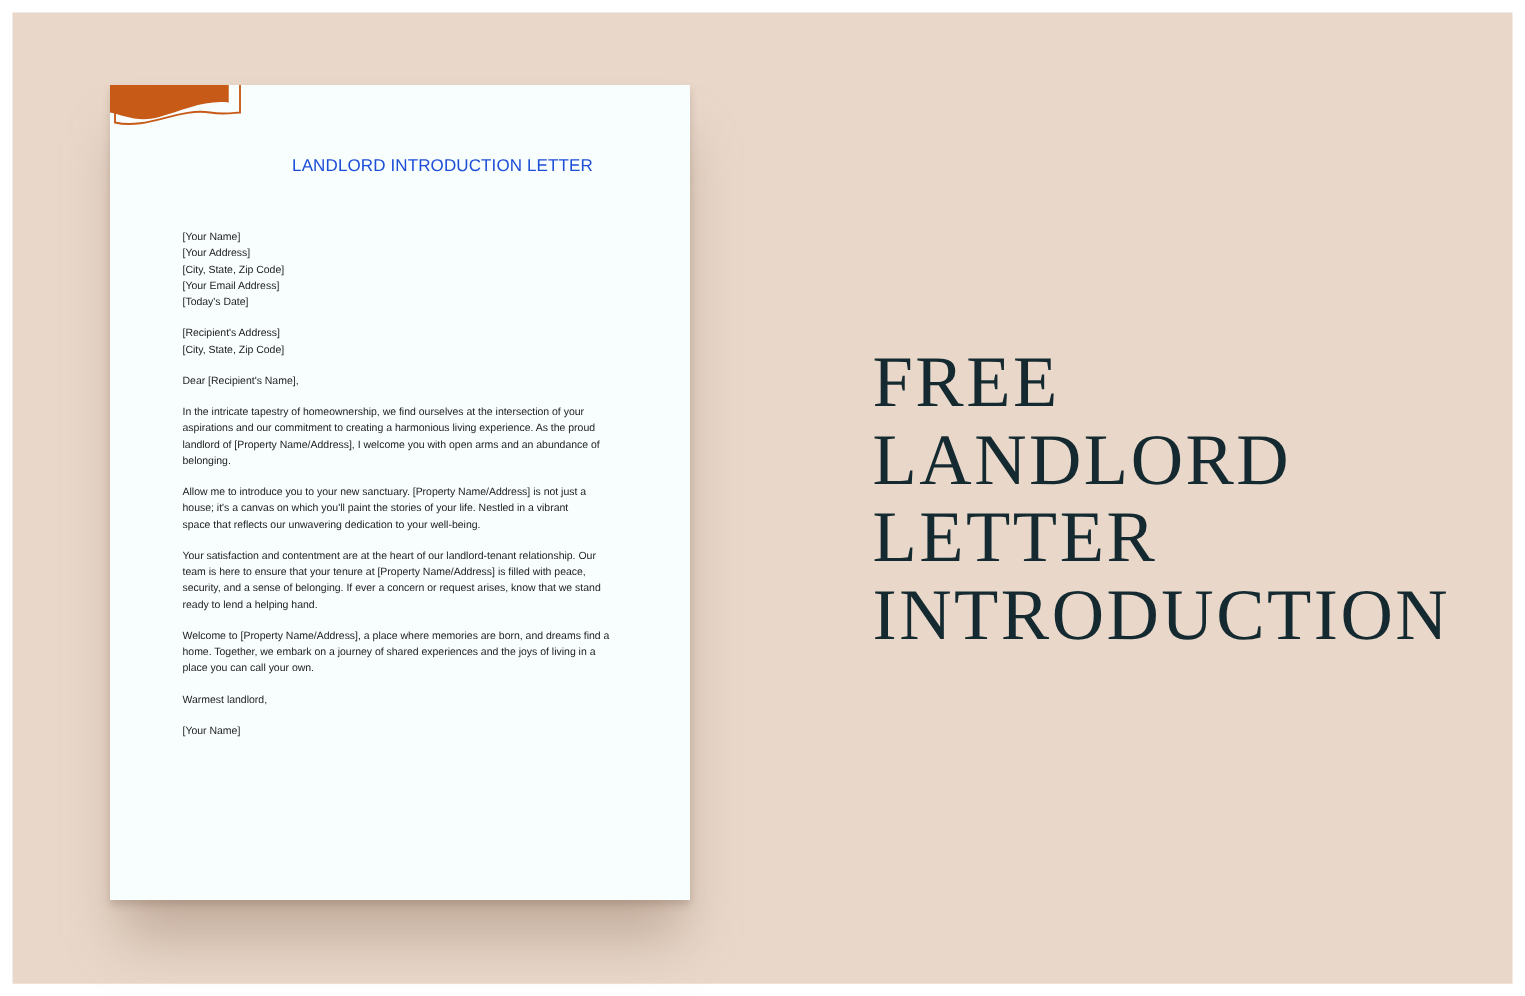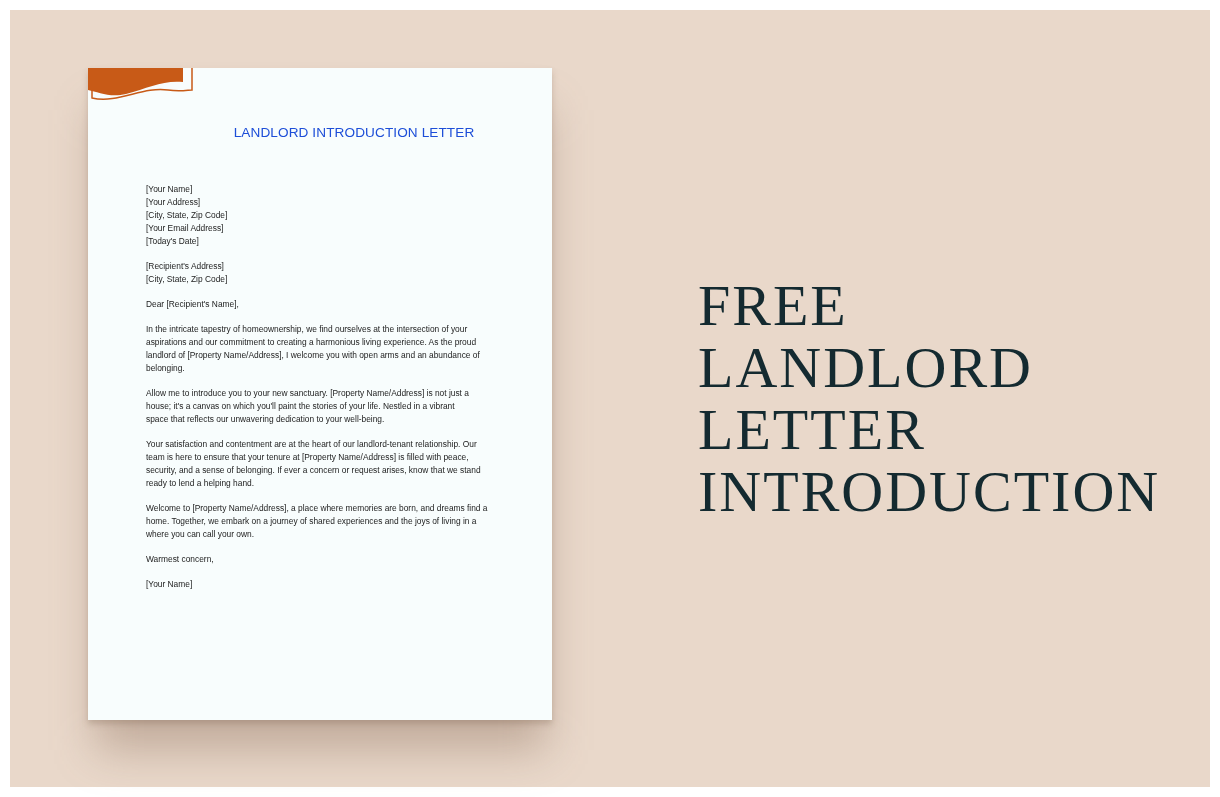--- a/index.html
+++ b/index.html
@@ -90,25 +90,25 @@
     <div class="block">
       <span class="line">Your satisfaction and contentment are at the heart of our landlord-tenant relationship. Our</span>
       <span class="line">team is here to ensure that your tenure at [Property Name/Address] is filled with peace,</span>
       <span class="line">security, and a sense of belonging. If ever a concern or request arises, know that we stand</span>
       <span class="line">ready to lend a helping hand.</span>
     </div>
 
     <div class="block">
       <span class="line">Welcome to [Property Name/Address], a place where memories are born, and dreams find a</span>
       <span class="line">home. Together, we embark on a journey of shared experiences and the joys of living in a</span>
-      <span class="line">where you can call your own.</span>
+      <span class="line">place you can call your own.</span>
     </div>
 
     <div class="block">
-      <span class="line">Warmest concern,</span>
+      <span class="line">Warmest landlord,</span>
     </div>
 
     <div class="block">
       <span class="line">[Your Name]</span>
     </div>
   </div>
 </div>
 
 <h1 class="headline">
   <span>FREE</span>

